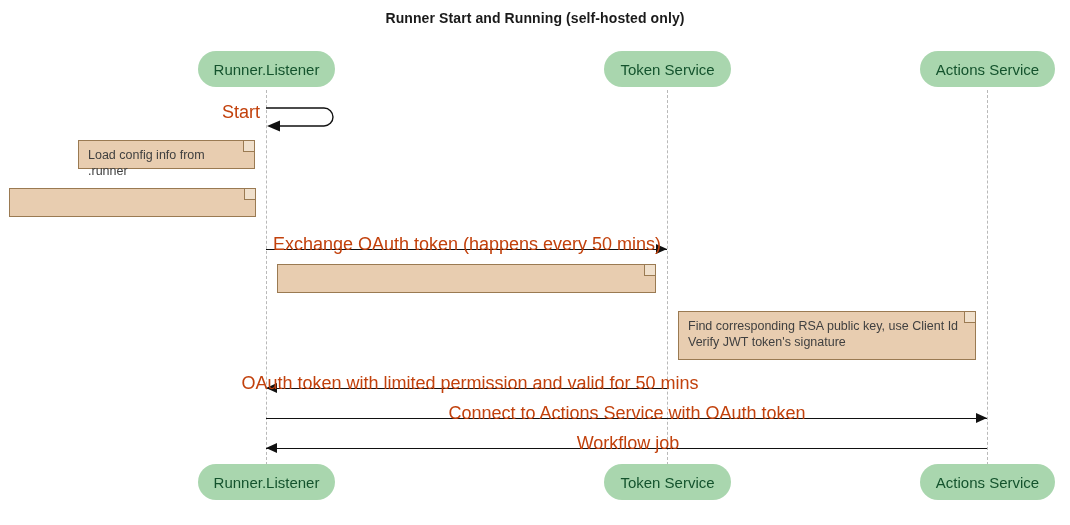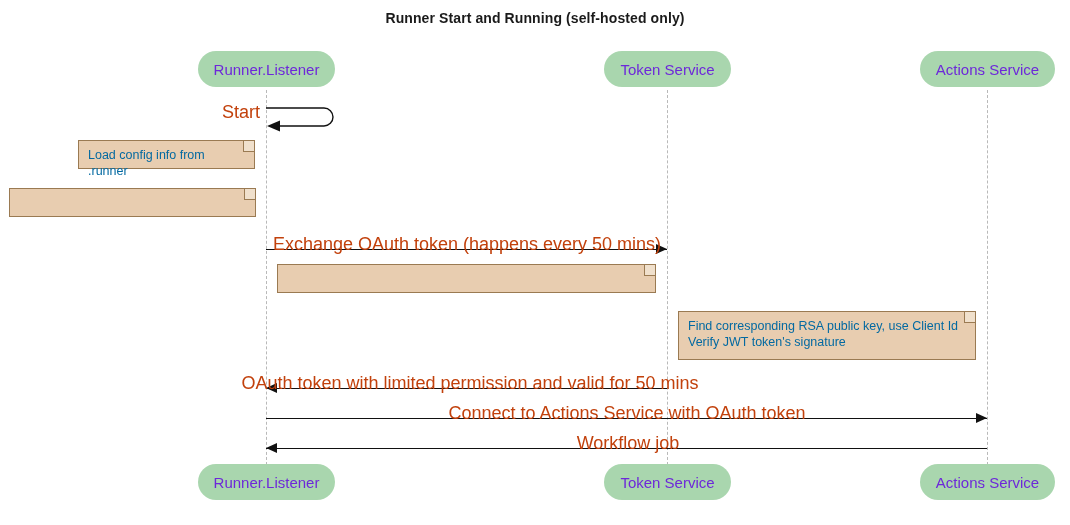--- a/index.html
+++ b/index.html
@@ -39,31 +39,31 @@
   }
   .actor {
     position: absolute;
     height: 36px;
     border-radius: 18px;
     background: #a9d6ae;
     display: flex;
     align-items: center;
     justify-content: center;
     font-size: 15px;
-    color: #6d28d9;
+    color: #14532d;
     box-sizing: border-box;
     white-space: nowrap;
   }
   .note {
     position: absolute;
     background: #e8cdb0;
     border: 1px solid #9a7a52;
     box-sizing: border-box;
     font-size: 12.5px;
-    color: #0369a1;
+    color: #404040;
     padding: 6px 10px 6px 9px;
     line-height: 16px;
     white-space: pre-line;
   }
   .note .fold {
     position: absolute;
     top: 0px;
     right: 0px;
     width: 11px;
     height: 11px;

